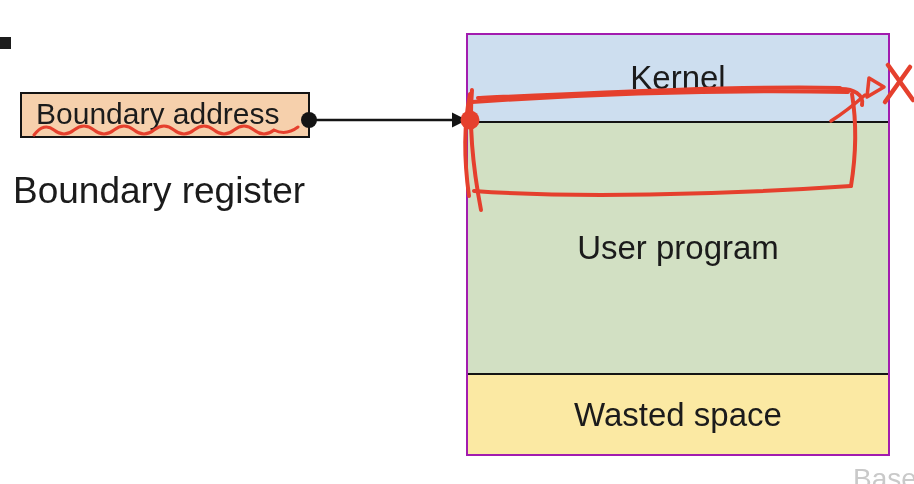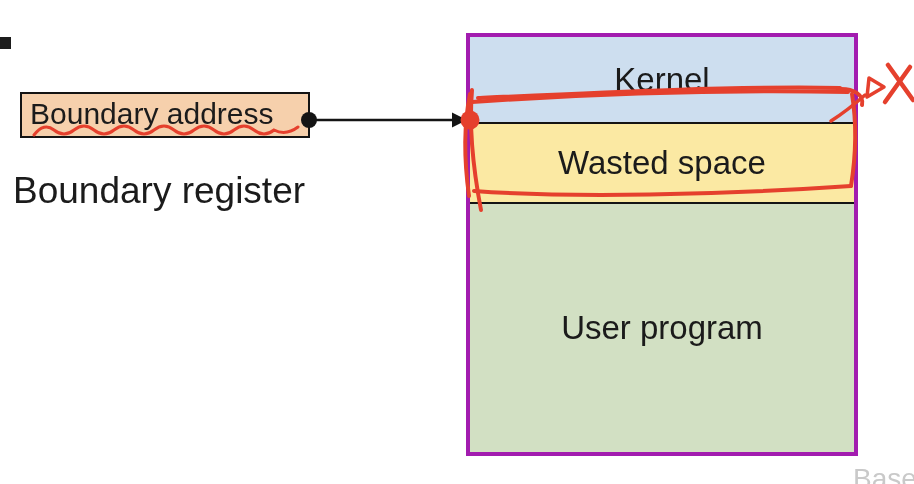--- a/index.html
+++ b/index.html
@@ -27,39 +27,39 @@
     left: 20px; top: 92px;
     width: 290px; height: 46px;
     background: #f6d0ac;
     border: 2px solid #141414;
     box-sizing: border-box;
     display: flex;
     align-items: center;
   }
   .baddr-box span {
     font-size: 30px;
-    padding-left: 8px;
+    padding-left: 14px;
     white-space: nowrap;
     line-height: 1;
     margin-top: -2px;
   }
 
   .breg-caption {
     position: absolute;
     left: 13px; top: 170px;
     font-size: 37px;
     white-space: nowrap;
   }
 
   
   .membox {
     position: absolute;
     left: 466px; top: 33px;
-    width: 392px; height: 423px;
-    border: 4px solid #a21caf;
+    width: 424px; height: 423px;
+    border: 2px solid #a21caf;
     box-sizing: border-box;
     display: flex;
     flex-direction: column;
   }
   .seg {
     display: flex;
     align-items: center;
     justify-content: center;
     box-sizing: border-box;
     font-size: 33px;
@@ -93,25 +93,25 @@
   <div class="baddr-box">
     <span>Boundary address</span>
   </div>
 
   <div class="breg-caption">Boundary register</div>
 
   <div class="membox">
     <div class="seg seg-kernel">
       <span>Kernel</span>
     </div>
+    <div class="seg seg-user">
+      <span>User program</span>
+    </div>
     <div class="seg seg-wasted">
       <span>Wasted space</span>
-    </div>
-    <div class="seg seg-user">
-      <span>User program</span>
     </div>
   </div>
 
   <svg class="overlay" viewBox="0 0 914 484">
 
     <g>
       <circle cx="309" cy="120" r="8" fill="#141414"></circle>
       <line x1="309" y1="120" x2="453" y2="120" stroke="#141414" stroke-width="2.5"></line>
       <path d="M452,112.5 L467,120 L452,127.5 Z" fill="#141414"></path>
     </g>

